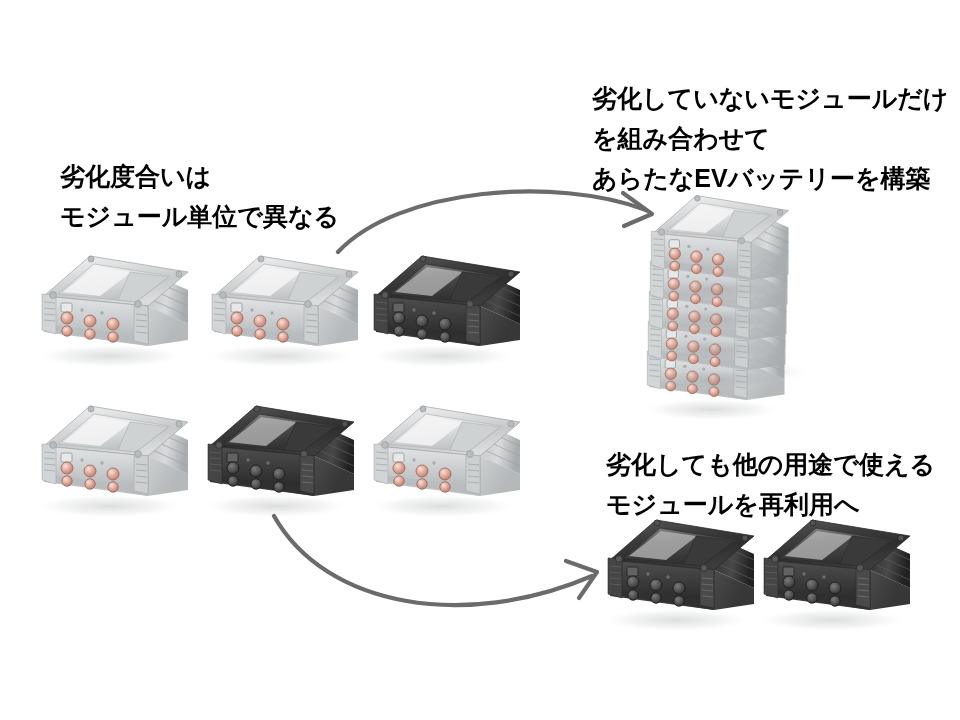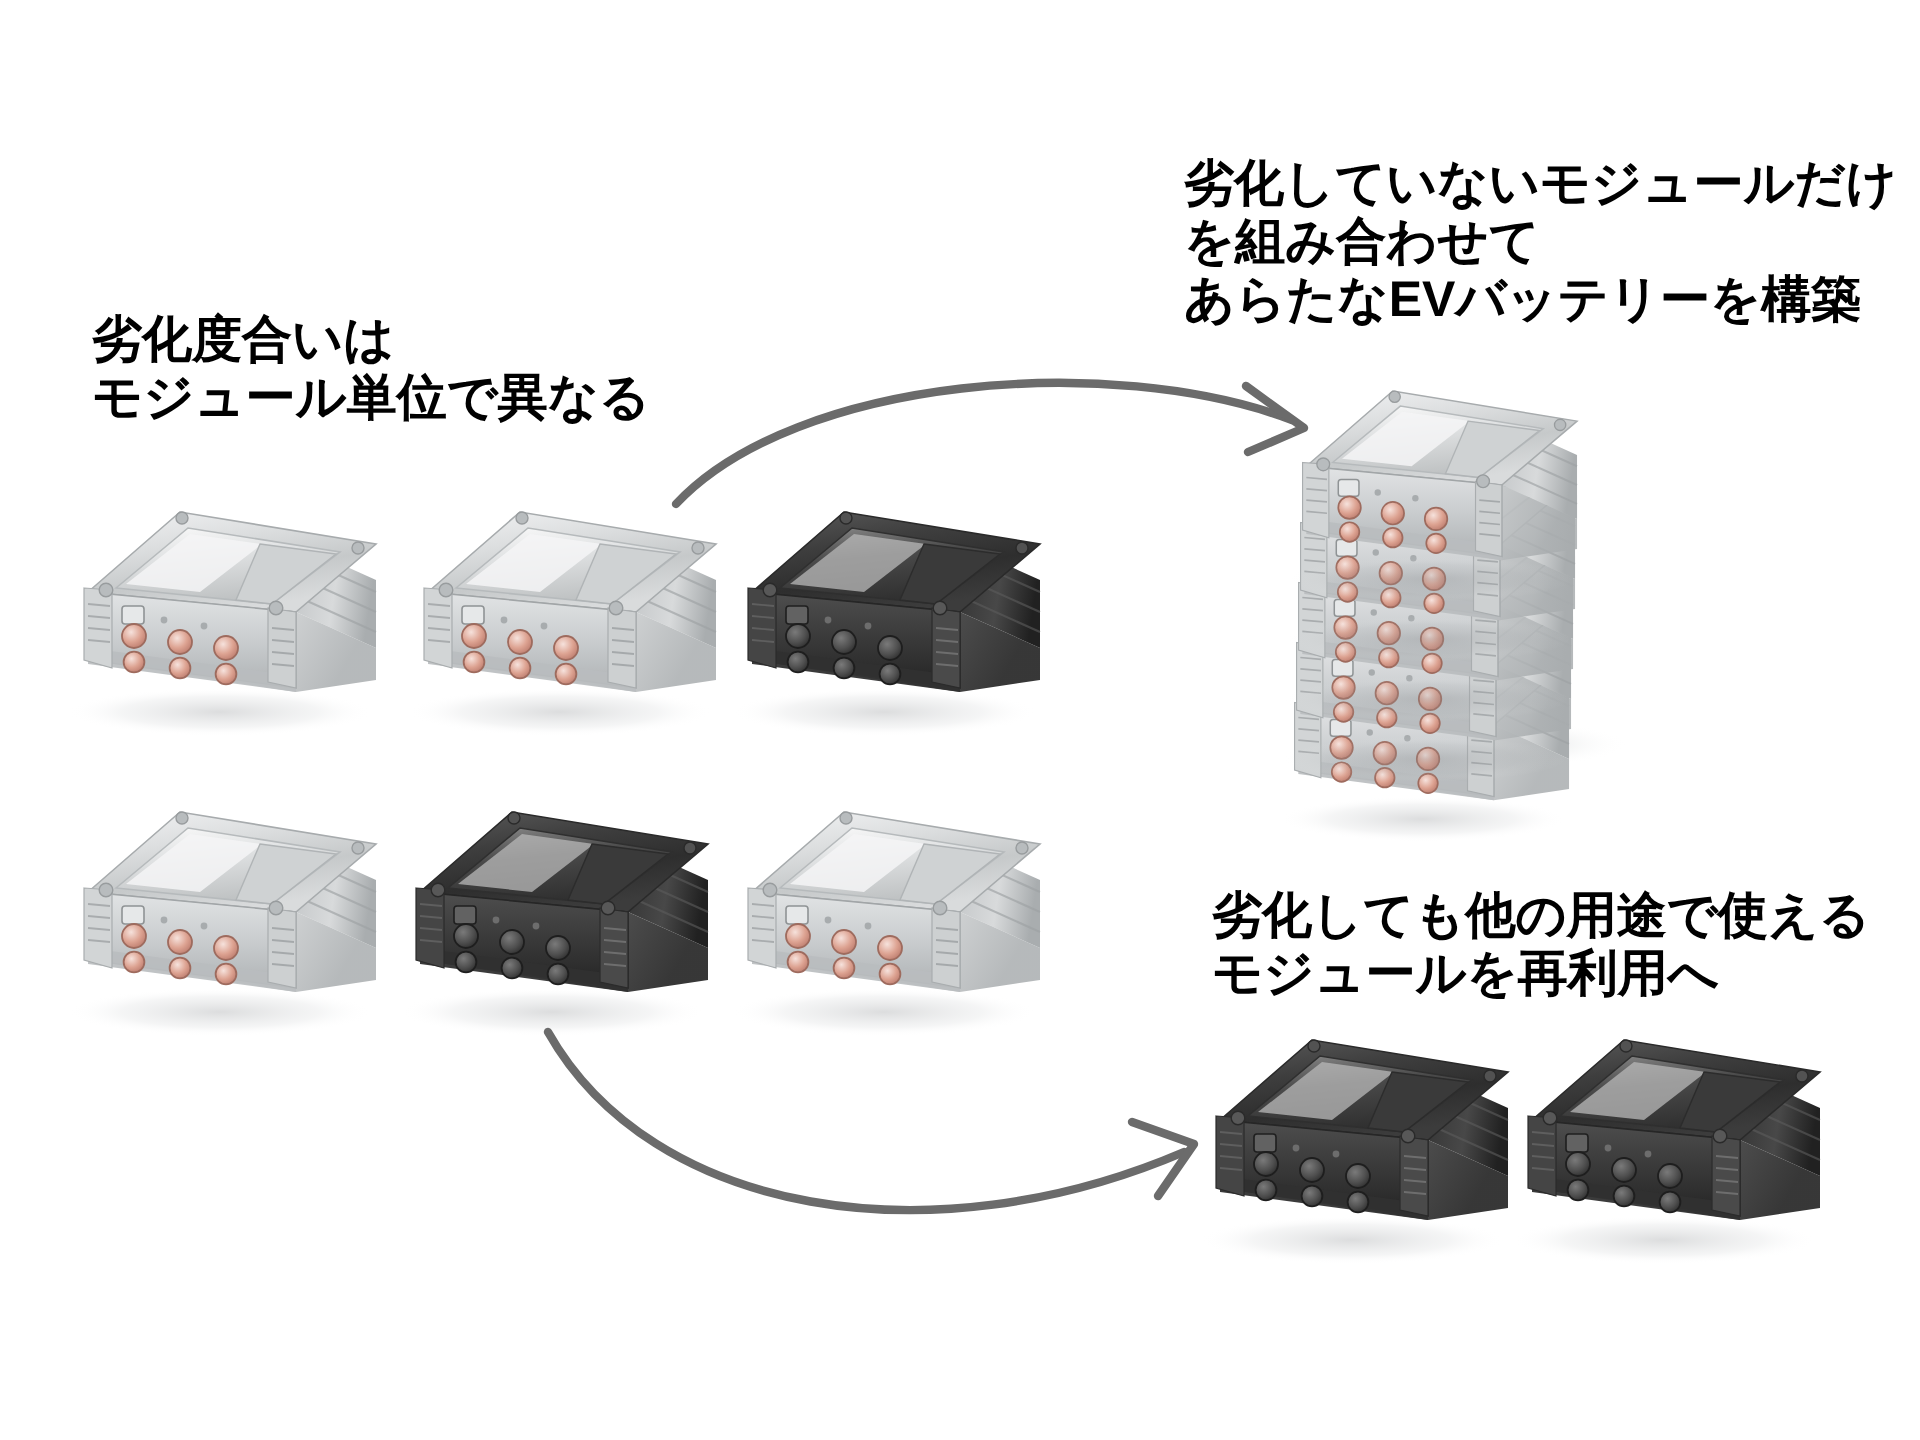--- a/index.html
+++ b/index.html
@@ -19,26 +19,26 @@
     left: 0;
     top: 0;
     width: 960px;
     height: 720px;
   }
   .caption {
     position: absolute;
     color: #000000;
     font-weight: 700;
     font-size: 25px;
-    line-height: 29px;
+    line-height: 40px;
     white-space: pre-line;
     letter-spacing: 0px;
     font-family: "Liberation Sans", "DejaVu Sans", sans-serif;
   }
-  #cap-degrade   { left: 46px;  top: 156px; }
+  #cap-degrade   { left: 60px;  top: 156px; }
   #cap-newbatt   { left: 592px; top: 78px;  }
   #cap-reuse     { left: 606px; top: 444px; }
 </style>
 </head>
 <body>
 
 <svg id="canvas" viewBox="0 0 960 720" xmlns="http://www.w3.org/2000/svg">
   <defs>
 
     <linearGradient id="gTopGood" x1="0" y1="0" x2="0.45" y2="1">

